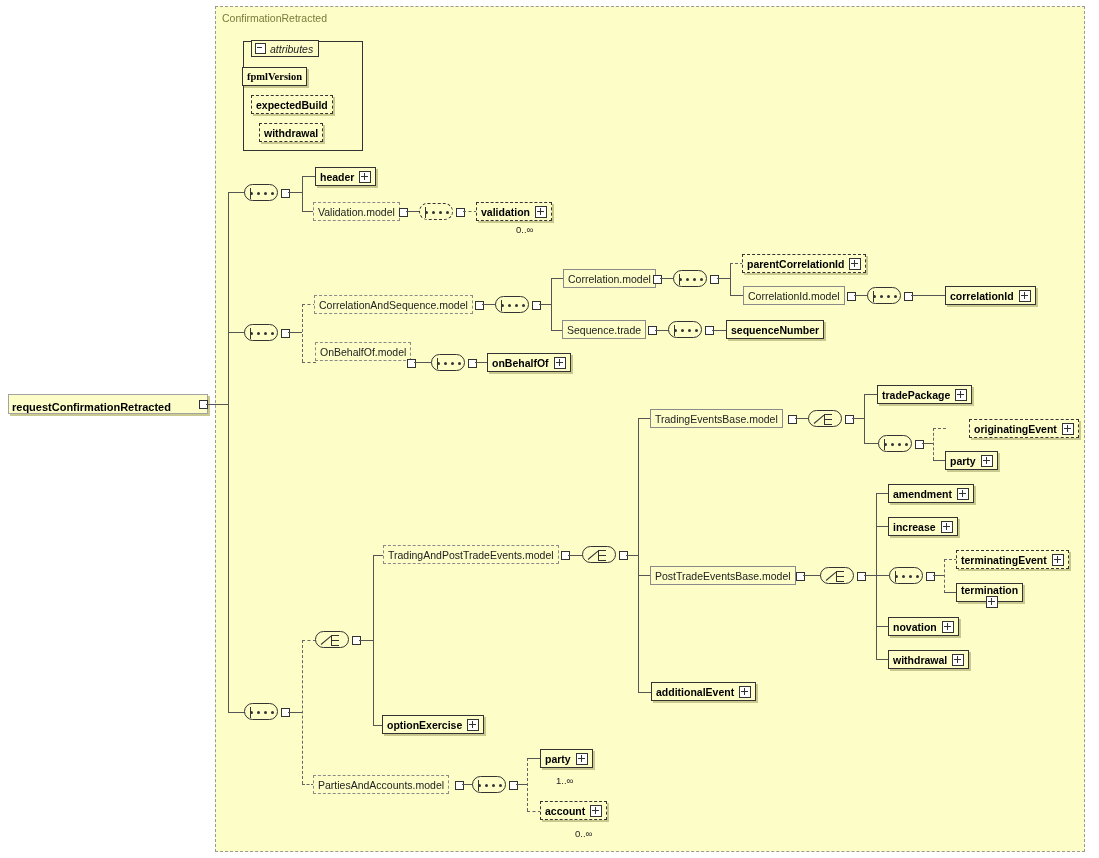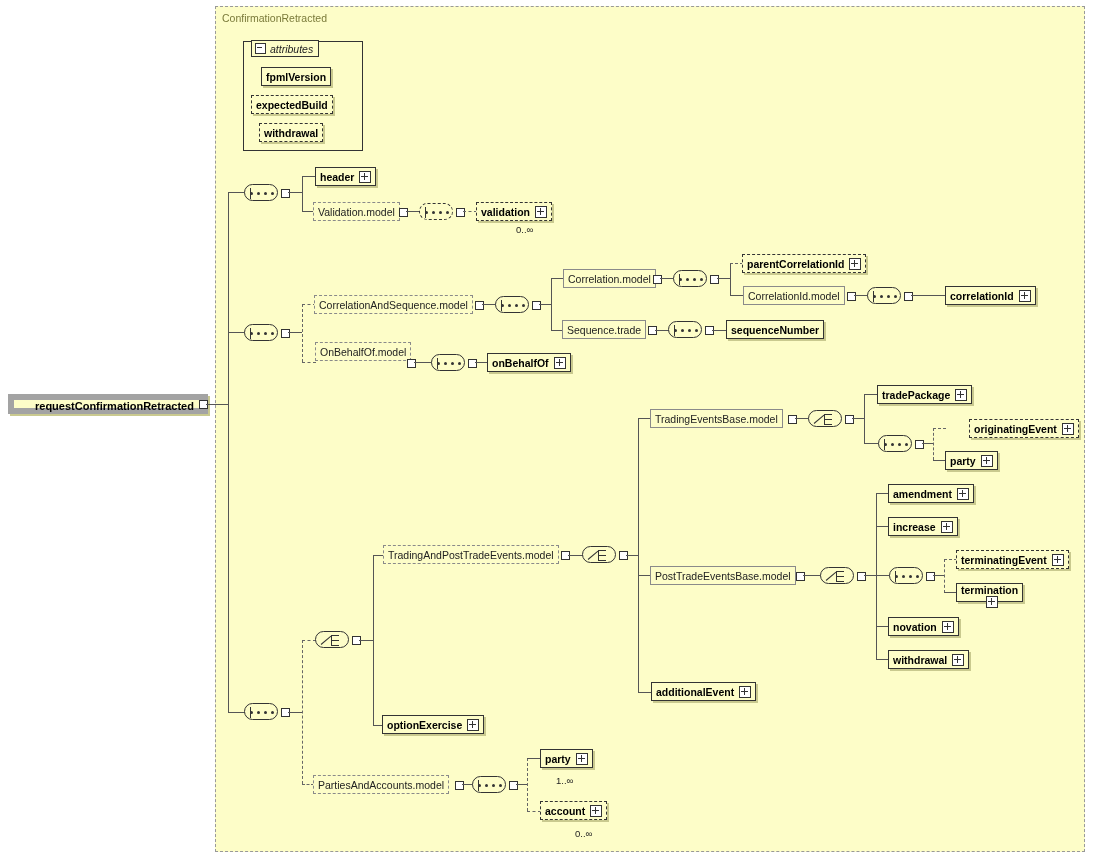--- a/index.html
+++ b/index.html
@@ -90,22 +90,22 @@
   
   .h,.v{position:absolute;background:#555;}
   .h{height:1px;}
   .v{width:1px;}
   .h.dash{height:0;border-top:1px dashed #666;background:none;}
   .v.dash{width:0;border-left:1px dashed #666;background:none;}
 
   
   .root{
     position:absolute;left:8px;top:394px;width:200px;height:20px;
-    background:#fdfdc8;border:6px solid #a3a3a3;box-sizing:border-box;
-    display:flex;align-items:flex-start;padding:0 21px;font-size:11px;font-weight:bold;
+    background:#fdfdc8;border:1px solid #a3a3a3;box-sizing:border-box;
+    display:flex;align-items:flex-end;padding:0 3px;font-size:11px;font-weight:bold;
     box-shadow:2px 2px 0 #c9c98f;
   }
 </style>
 </head>
 <body>
 
 <div id="canvas">
 
   <div class="bigbox"></div>
   <div class="bigbox-label">ConfirmationRetracted</div>
@@ -117,21 +117,21 @@
 
   <div class="h" style="left:206px;top:404px;width:22px;"></div>
   <div class="v" style="left:228px;top:192px;height:520px;"></div>
 
   <div class="attrbox"></div>
   <div class="attrhdr">
     <span class="minus"></span>
     <span>attributes</span>
   </div>
 
-  <div class="node bold shadow" style="left:261px;top:67px;">
+  <div class="node bold shadow" style="left:242px;top:67px;font-family:Liberation Serif, serif;">
     <span>fpmlVersion</span>
   </div>
   <div class="node bold dashed shadow" style="left:251px;top:95px;">
     <span>expectedBuild</span>
   </div>
   <div class="node bold dashed shadow" style="left:259px;top:123px;">
     <span>withdrawal</span>
   </div>
 
   <div class="h" style="left:228px;top:192px;width:17px;"></div>

